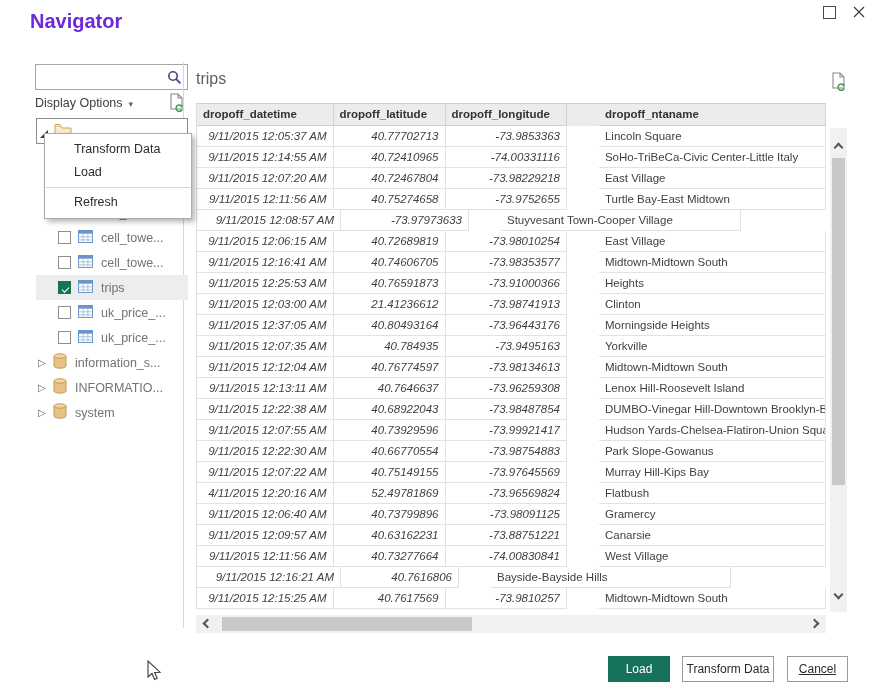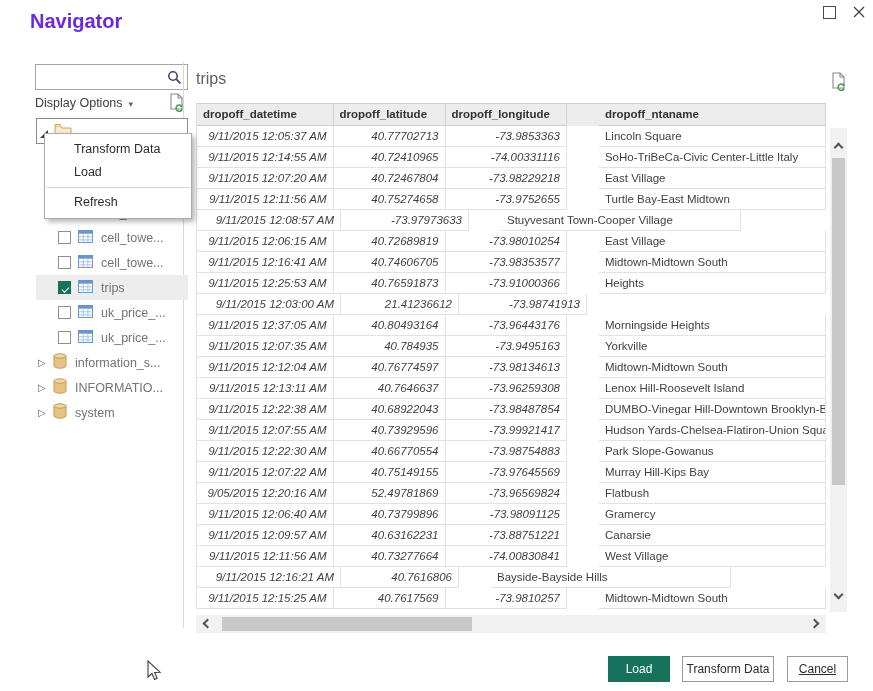--- a/index.html
+++ b/index.html
@@ -268,20 +268,21 @@
       <div class="g-row">
         <div class="g-cell c0 num">9/11/2015 12:25:53 AM</div>
         <div class="g-cell c1 num">40.76591873</div>
         <div class="g-cell c2 num">-73.91000366</div>
         <div class="g-cell c3">Heights</div>
       </div>
       <div class="g-row">
         <div class="g-cell c0 num">9/11/2015 12:03:00 AM</div>
         <div class="g-cell c1 num">21.41236612</div>
         <div class="g-cell c2 num">-73.98741913</div>
+        <div class="g-cell c3">Clinton</div>
       </div>
       <div class="g-row">
         <div class="g-cell c0 num">9/11/2015 12:37:05 AM</div>
         <div class="g-cell c1 num">40.80493164</div>
         <div class="g-cell c2 num">-73.96443176</div>
         <div class="g-cell c3">Morningside Heights</div>
       </div>
       <div class="g-row">
         <div class="g-cell c0 num">9/11/2015 12:07:35 AM</div>
         <div class="g-cell c1 num">40.784935</div>
@@ -318,21 +319,21 @@
         <div class="g-cell c2 num">-73.98754883</div>
         <div class="g-cell c3">Park Slope-Gowanus</div>
       </div>
       <div class="g-row">
         <div class="g-cell c0 num">9/11/2015 12:07:22 AM</div>
         <div class="g-cell c1 num">40.75149155</div>
         <div class="g-cell c2 num">-73.97645569</div>
         <div class="g-cell c3">Murray Hill-Kips Bay</div>
       </div>
       <div class="g-row">
-        <div class="g-cell c0 num">9/05/2015 12:20:16 AM</div>
+        <div class="g-cell c0 num">4/11/2015 12:20:16 AM</div>
         <div class="g-cell c1 num">52.49781869</div>
         <div class="g-cell c2 num">-73.96569824</div>
         <div class="g-cell c3">Flatbush</div>
       </div>
       <div class="g-row">
         <div class="g-cell c0 num">9/11/2015 12:06:40 AM</div>
         <div class="g-cell c1 num">40.73799896</div>
         <div class="g-cell c2 num">-73.98091125</div>
         <div class="g-cell c3">Gramercy</div>
       </div>

